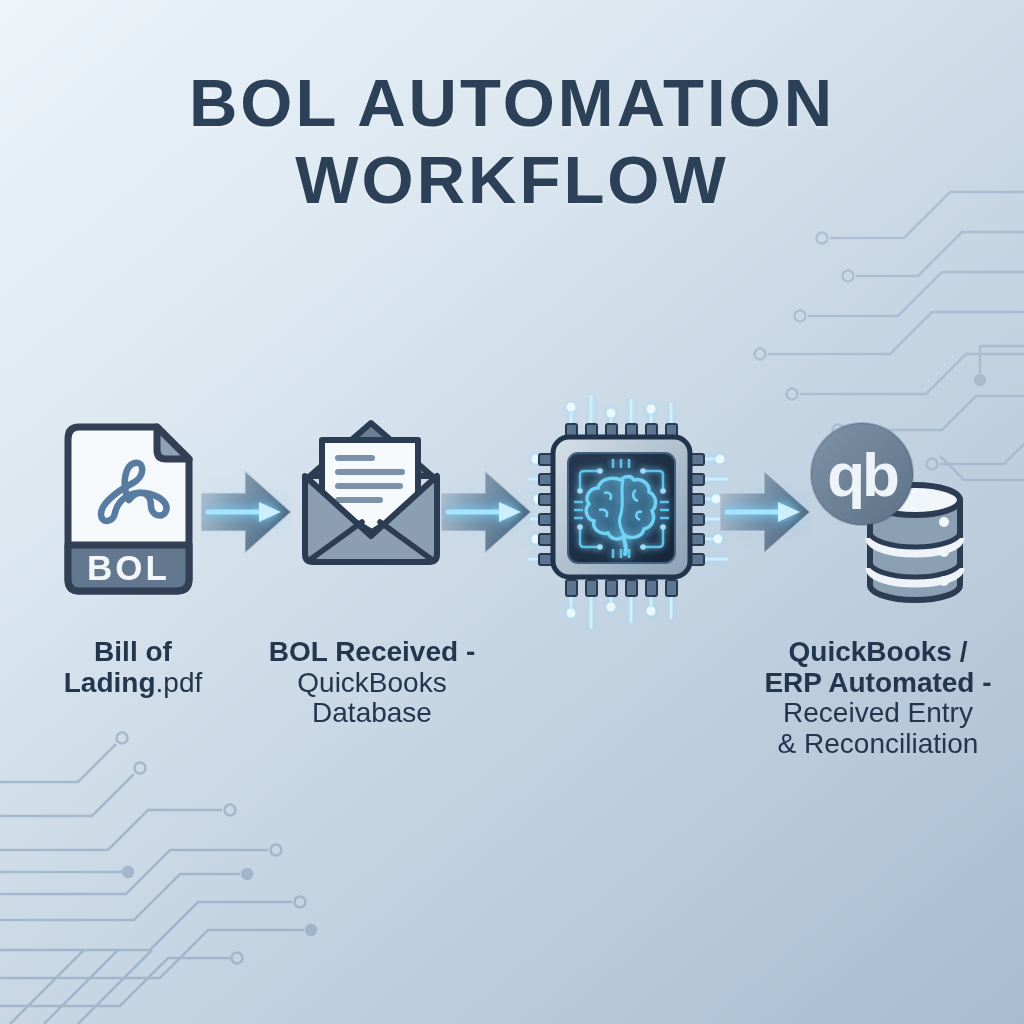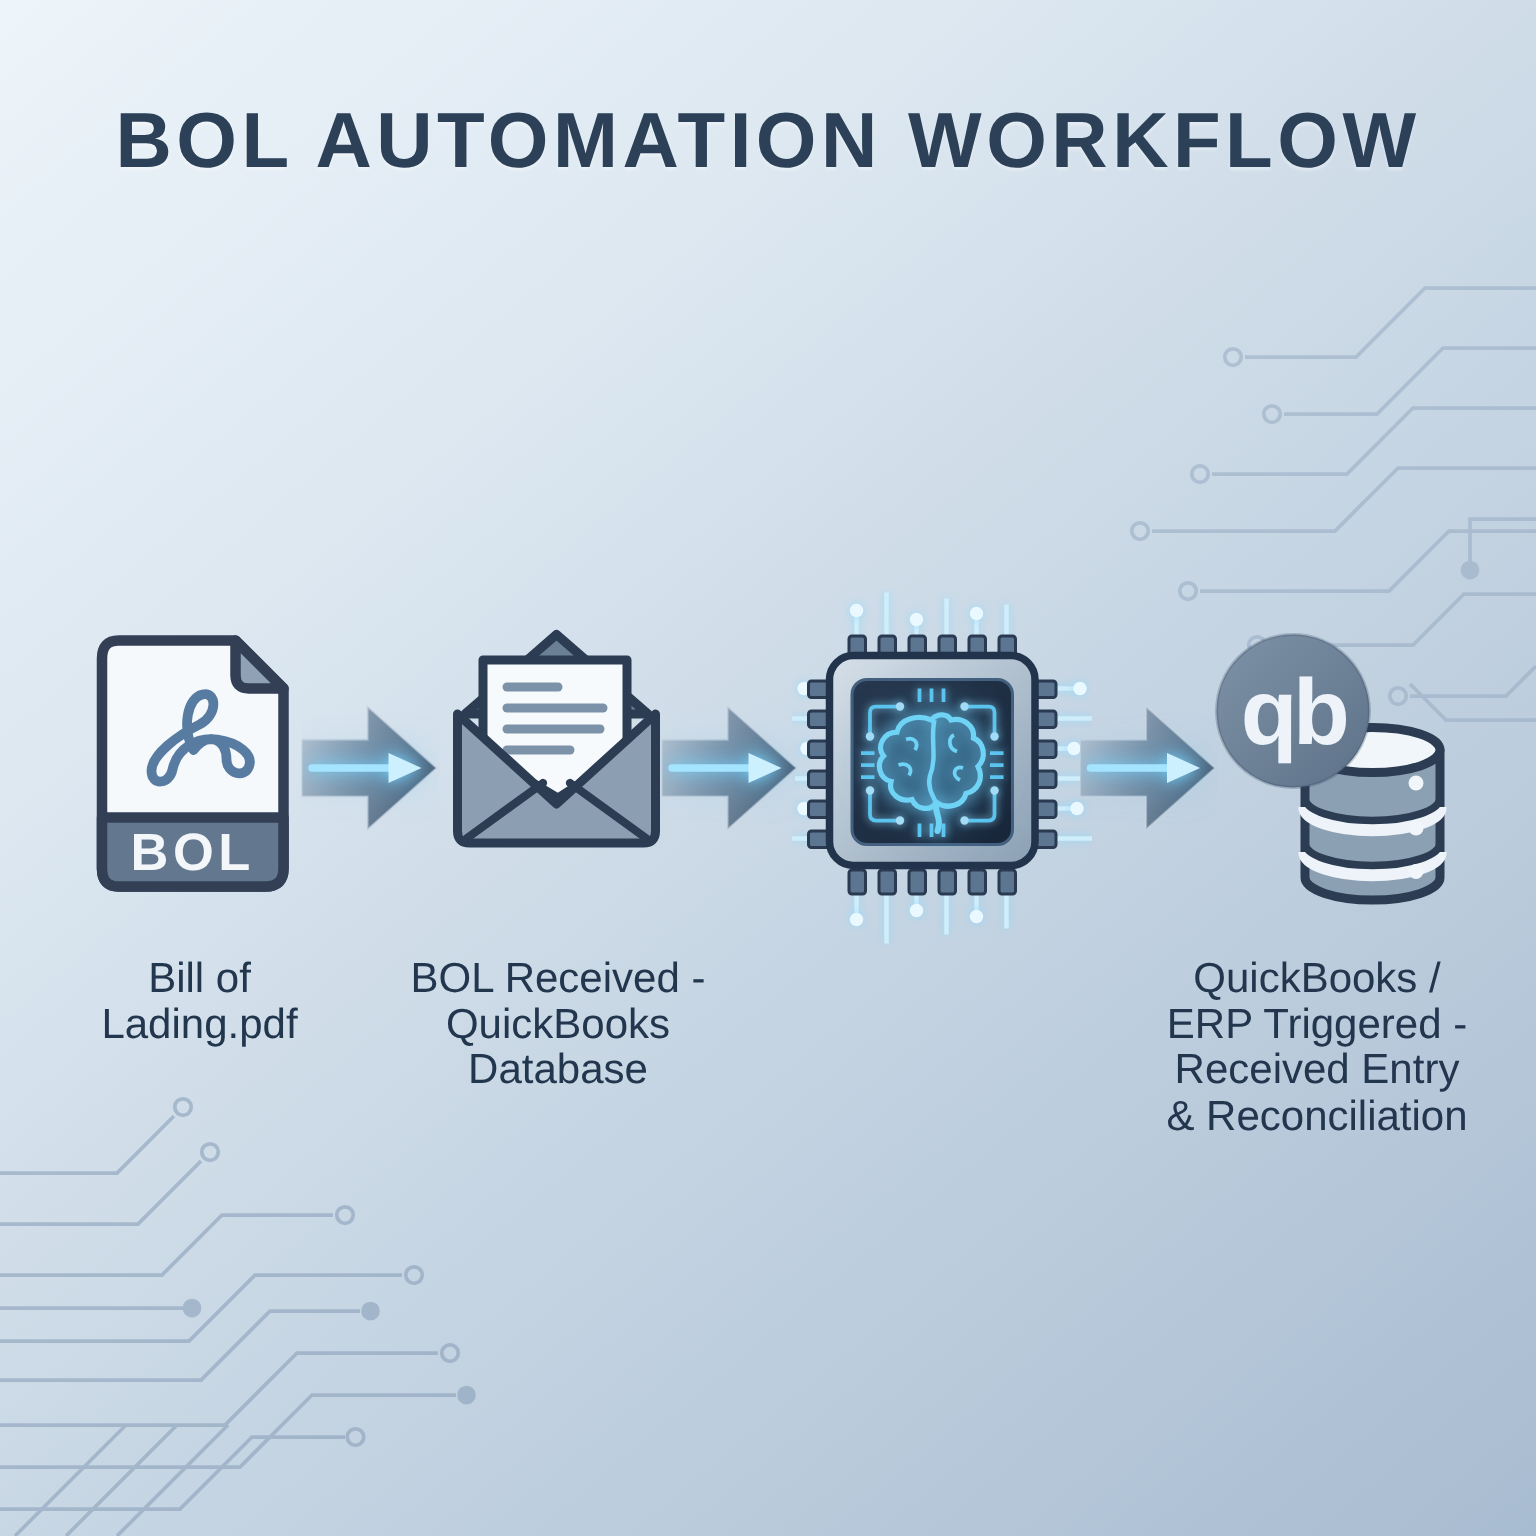--- a/index.html
+++ b/index.html
@@ -6,21 +6,21 @@
   body{font-family:"Liberation Sans","DejaVu Sans",sans-serif;}
   .canvas{
     position:relative;width:1024px;height:1024px;overflow:hidden;
     background:linear-gradient(140deg,#edf4fa 0%,#dde8f1 28%,#c6d5e3 58%,#a8bcd1 100%);
   }
   .circuit{position:absolute;pointer-events:none;}
   .circuit-tr{top:150px;right:0;}
   .circuit-bl{left:0;bottom:0;}
   .title{
     position:absolute;top:64px;left:0;width:1024px;margin:0;
-    text-align:center;font-size:52px;font-weight:700;letter-spacing:3px;
+    text-align:center;font-size:67px;font-weight:700;letter-spacing:3px;
     color:#2c4157;text-shadow:0 2px 2px rgba(255,255,255,0.35);
   }
   .stage-icon,.flow-arrow{position:absolute;}
   .pdf-pos{left:63px;top:421px;}
   .env-pos{left:296px;top:416px;}
   .chip-pos{left:528px;top:393px;}
   .qb-pos{left:806px;top:420px;}
   .arrow1-pos{left:201px;top:463px;}
   .arrow2-pos{left:441px;top:463px;}
   .arrow3-pos{left:720px;top:463px;}
@@ -28,21 +28,21 @@
   .softglow{filter:drop-shadow(0 0 3px rgba(140,220,255,0.8));}
   .caption{
     position:absolute;top:637px;text-align:center;
     color:#22364e;font-size:28px;line-height:1.09;
   }
   .cap1{left:23px;width:220px;}
   .cap2{left:252px;width:240px;}
   .cap3{left:492px;width:250px;}
   .cap4{left:740px;width:276px;}
   .cap-line{display:block;}
-  .seg-bold{font-weight:400;}
+  .seg-bold{font-weight:700;}
   .seg-reg{font-weight:400;}
 </style>
 </head>
 <body>
 
 <div class="canvas">
 
   <svg width="0" height="0" style="position:absolute" aria-hidden="true">
     <defs>
       <linearGradient id="gradArrow" x1="0" y1="0" x2="1" y2="0.35">
@@ -294,18 +294,18 @@
       <div class="cap-line"><span class="seg-bold">Bill of</span></div>
       <div class="cap-line"><span class="seg-bold">Lading</span><span class="seg-reg">.pdf</span></div>
     </div>
   <div class="caption cap2">
       <div class="cap-line"><span class="seg-bold">BOL Received -</span></div>
       <div class="cap-line"><span class="seg-reg">QuickBooks</span></div>
       <div class="cap-line"><span class="seg-reg">Database</span></div>
     </div>
   <div class="caption cap4">
       <div class="cap-line"><span class="seg-bold">QuickBooks /</span></div>
-      <div class="cap-line"><span class="seg-bold">ERP Triggered -</span></div>
+      <div class="cap-line"><span class="seg-bold">ERP Automated -</span></div>
       <div class="cap-line"><span class="seg-reg">Received Entry</span></div>
       <div class="cap-line"><span class="seg-reg">&amp; Reconciliation</span></div>
     </div>
 
 </div>
 
 </body></html>

